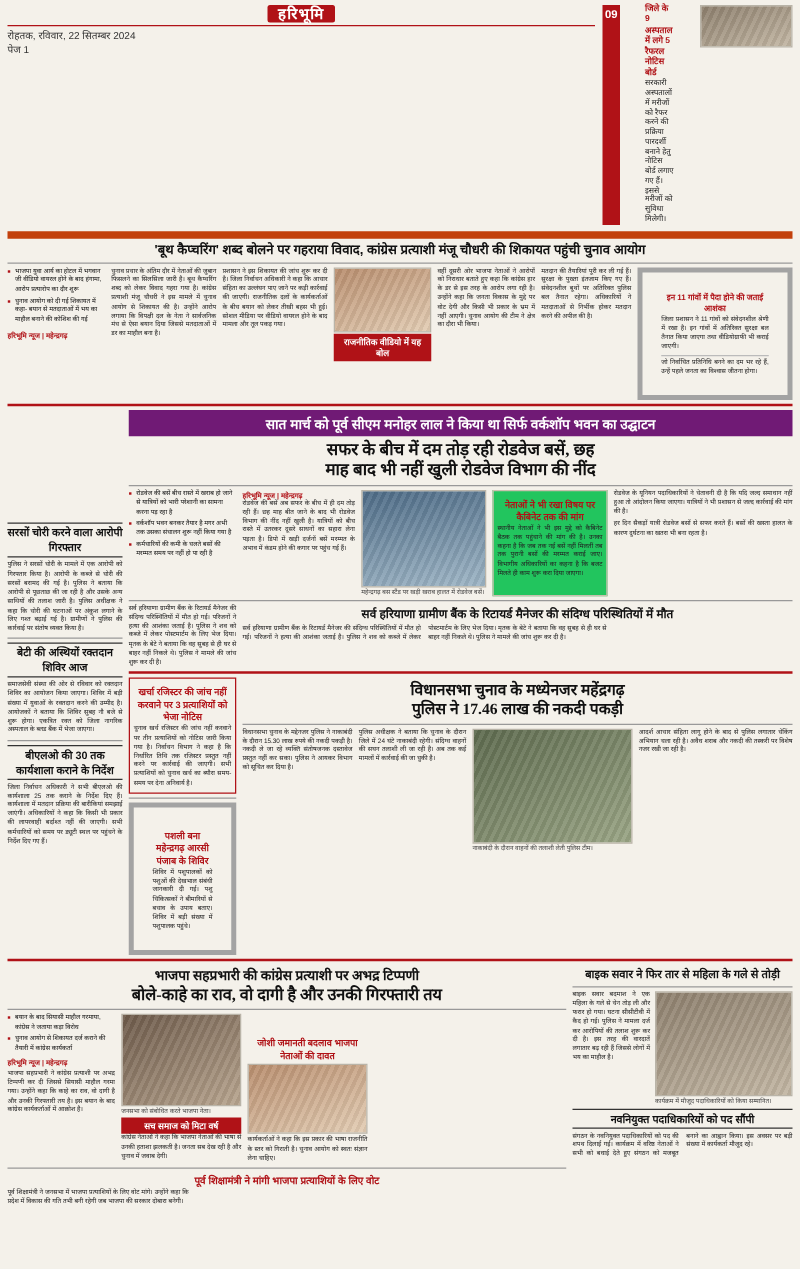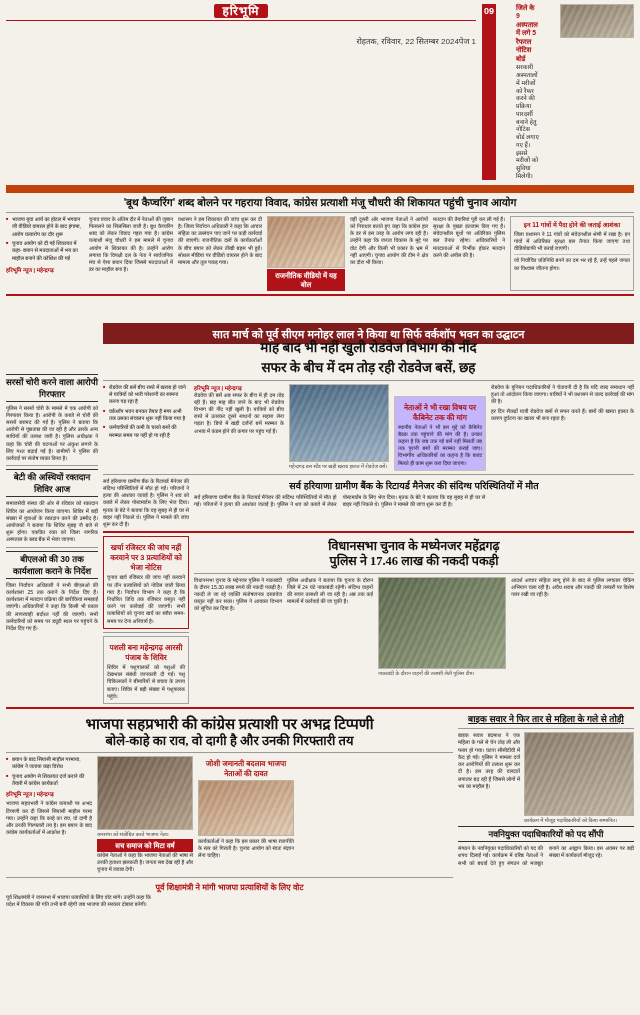--- a/index.html
+++ b/index.html
@@ -7,58 +7,58 @@
   body {
     width: 640px; height: 1015px;
     background: #f2efe9;
     font-family: "Liberation Sans", sans-serif;
     color: #111;
     overflow: hidden;
   }
   .page { width:640px; height:1015px; position:relative; background:#f4f1ea; padding:4px 6px; }
 
   
-  .masthead { display:flex; align-items:flex-start; border-bottom:8px solid #c2410c; padding-bottom:2px; }
+  .masthead { display:flex; align-items:flex-start; border-bottom:6px solid #c2410c; padding-bottom:2px; }
   .mast-left { flex:0 0 470px; }
   .hb-tag { text-align:center; font-weight:bold; font-size:13px; color:#b01217; letter-spacing:1px; line-height:1; }
   .hb-tag .hb-box { display:inline-block; background:#b01217; color:#fff; padding:1px 8px; border-radius:2px; font-size:12px; }
   .mast-title { font-size:44px; line-height:1.05; font-weight:bold; color:#b01217; text-align:center; letter-spacing:-1px; font-family:"Liberation Serif", serif; }
-  .mast-sub { display:flex; justify-content:flex-end; font-size:8px; color:#333; border-top:1px solid #b01217; margin-top:2px; padding-top:14px;}
+  .mast-sub { display:flex; justify-content:space-between; font-size:8px; color:#333; border-top:1px solid #b01217; margin-top:2px; padding-top:1px;flex-direction:column;}
   .mast-right { flex:1; padding-left:6px; }
   .promo { display:flex; gap:20px; margin-bottom:3px; align-items:stretch; }
   .promo-num { background:#b01217; color:#fff; font-size:9px; font-weight:bold; width:14px; display:flex; align-items:flex-start; justify-content:center; padding-top:2px;}
   .promo-txt { flex:1; font-size:6.2px; line-height:1.25; color:#222; }
   .promo-txt b { color:#b01217; font-size:6.8px; display:block; }
   .promo-img { width:74px; height:34px; flex:0 0 74px; border:1px solid #ccc; overflow:hidden; }
 
   
   .rule { height:1px; background:#999; margin:3px 0; }
   .thickrule { height:2px; background:#b01217; margin:3px 0; }
-  .hl-black { background:#7f1d1d; color:#fff; font-weight:bold; text-align:center; font-size:11px; padding:3px 2px;margin-top:24px; }
+  .hl-black { background:#701a75; color:#fff; font-weight:bold; text-align:center; font-size:11px; padding:3px 2px; }
   h2.lead { font-size:13.5px; font-weight:bold; line-height:1.25; text-align:center; margin:3px 0; font-family:"Liberation Serif", serif;}
   h3.sub { font-size:10px; font-weight:bold; line-height:1.25; margin:2px 0; }
   .body { font-size:5.1px; line-height:1.42; text-align:justify; color:#222; }
   .byline { font-size:5.6px; font-weight:bold; color:#b01217; }
   .cap { font-size:5px; color:#444; line-height:1.2; margin-top:1px; }
   .cols2 { column-count:2; column-gap:6px; }
   .cols3 { column-count:3; column-gap:6px; }
 
   
   .ph { background:linear-gradient(160deg,#7a8a6a,#aebda0); border:1px solid #b9b4a8; position:relative; overflow:hidden; }
   .ph.people { background:linear-gradient(160deg,#8d7f6d,#c3b7a4); }
   .ph.bus { background:linear-gradient(170deg,#4d6b86,#9fb6c6); }
   .ph.portrait { background:linear-gradient(160deg,#b98e6e,#e3cdb4); }
   .ph.police { background:linear-gradient(150deg,#5d6a4e,#9aa585); }
   .ph.stage { background:linear-gradient(150deg,#6d5a4a,#b8a58f); }
   .ph::after { content:""; position:absolute; inset:0;
      background:repeating-linear-gradient(115deg, rgba(255,255,255,.07) 0 3px, rgba(0,0,0,.05) 3px 6px); }
 
-  .boxed { border:1px solid #a3a3a3; padding:3px; }
+  .boxed { border:4px solid #a3a3a3; padding:15px; }
   .redbox { border:1px solid #b01217; padding:3px; }
-  .tintbox { background:#c4b5fd; border:1px solid #c9c0ae; padding:3px;margin-top:12px; }
+  .tintbox { background:#22c55e; border:1px solid #c9c0ae; padding:3px; }
 
   .bullets { font-size:5.1px; line-height:1.45; }
   .bullets div { margin-bottom:2px; padding-left:6px; position:relative; }
   .bullets div::before { content:"■"; position:absolute; left:0; top:0; color:#b01217; font-size:4px; }
 
   .secthead { font-size:8.6px; font-weight:bold; text-align:center; border-top:1px solid #333; border-bottom:1px solid #333; padding:1px 0; margin:3px 0; }
   .subhead-red { color:#b01217; font-weight:bold; font-size:7.4px; text-align:center; margin:2px 0; }
   .small-red-head { background:#b01217; color:#fff; font-size:7px; font-weight:bold; text-align:center; padding:2px; }
 
   
@@ -141,22 +141,22 @@
       <div>
         <div class="secthead">बीएलओ की 30 तक कार्यशाला कराने के निर्देश</div>
         <div class="body">जिला निर्वाचन अधिकारी ने सभी बीएलओ की कार्यशाला 25 तक कराने के निर्देश दिए हैं। कार्यशाला में मतदान प्रक्रिया की बारीकियां समझाई जाएंगी। अधिकारियों ने कहा कि किसी भी प्रकार की लापरवाही बर्दाश्त नहीं की जाएगी। सभी कर्मचारियों को समय पर ड्यूटी स्थल पर पहुंचने के निर्देश दिए गए हैं।</div>
       </div>
     </div>
 
     <div class="col-mid">
 
       <div>
         <div class="hl-black">सात मार्च को पूर्व सीएम मनोहर लाल ने किया था सिर्फ वर्कशॉप भवन का उद्घाटन</div>
+        <h2 class="lead">सफर के बीच में दम तोड़ रही रोडवेज बसें, छह</h2>
         <h2 class="lead" style="margin-top:-4px;">माह बाद भी नहीं खुली रोडवेज विभाग की नींद</h2>
-        <h2 class="lead">सफर के बीच में दम तोड़ रही रोडवेज बसें, छह</h2>
         <div class="rule"></div>
 
         <div style="display:flex;gap:5px;">
           <div style="width:86px;flex:0 0 86px;">
             <div class="bullets">
               <div>रोडवेज की बसें बीच रास्ते में खराब हो जाने से यात्रियों को भारी परेशानी का सामना करना पड़ रहा है</div>
               <div>वर्कशॉप भवन बनकर तैयार है मगर अभी तक उसका संचालन शुरू नहीं किया गया है</div>
               <div>कर्मचारियों की कमी के चलते बसों की मरम्मत समय पर नहीं हो पा रही है</div>
             </div>
           </div>
@@ -220,53 +220,53 @@
         </div>
       </div>
 
     </div>
   </div>
 
   <div class="thickrule"></div>
 
   <div style="display:flex;gap:5px;">
     <div style="flex:1;">
-      <h2 class="lead" style="font-size:15px;">भाजपा सहप्रभारी की कांग्रेस प्रत्याशी पर अभद्र टिप्पणी</h2>
+      <h2 class="lead" style="font-size:11px;">भाजपा सहप्रभारी की कांग्रेस प्रत्याशी पर अभद्र टिप्पणी</h2>
       <h2 class="lead" style="font-size:13px;margin-top:-4px;">बोले-काहे का राव, वो दागी है और उनकी गिरफ्तारी तय</h2>
       <div class="rule"></div>
       <div style="display:flex;gap:5px;">
         <div style="width:86px;flex:0 0 86px;">
           <div class="bullets">
             <div>बयान के बाद सियासी माहौल गरमाया, कांग्रेस ने जताया कड़ा विरोध</div>
             <div>चुनाव आयोग से शिकायत दर्ज कराने की तैयारी में कांग्रेस कार्यकर्ता</div>
           </div>
           <div class="byline" style="margin-top:3px;">हरिभूमि न्यूज | महेन्द्रगढ़</div>
           <div class="body" style="margin-top:2px;">भाजपा सहप्रभारी ने कांग्रेस प्रत्याशी पर अभद्र टिप्पणी कर दी जिससे सियासी माहौल गरमा गया। उन्होंने कहा कि काहे का राव, वो दागी है और उनकी गिरफ्तारी तय है। इस बयान के बाद कांग्रेस कार्यकर्ताओं में आक्रोश है।</div>
         </div>
         <div style="width:96px;flex:0 0 96px;">
           <div class="ph stage" style="height:74px;"></div>
           <div class="cap">जनसभा को संबोधित करते भाजपा नेता।</div>
           <div class="small-red-head" style="margin-top:2px;">सच समाज को मिटा वर्ष</div>
           <div class="body">कांग्रेस नेताओं ने कहा कि भाजपा नेताओं की भाषा से उनकी हताशा झलकती है। जनता सब देख रही है और चुनाव में जवाब देगी।</div>
         </div>
-        <div style="width:96px;flex:0 0 96px;">
+        <div style="width:96px;flex:0 0 96px;margin-top:16px;">
           <div class="subhead-red">जोशी जमानती बदलाव भाजपा नेताओं की दावत</div>
           <div class="ph portrait" style="height:56px;"></div>
           <div class="body" style="margin-top:2px;">कार्यकर्ताओं ने कहा कि इस प्रकार की भाषा राजनीति के स्तर को गिराती है। चुनाव आयोग को स्वतः संज्ञान लेना चाहिए।</div>
         </div>
       </div>
       <div class="rule"></div>
       <div>
         <div class="subhead-red" style="font-size:8px;">पूर्व शिक्षामंत्री ने मांगी भाजपा प्रत्याशियों के लिए वोट</div>
         <div class="cols3 body">पूर्व शिक्षामंत्री ने जनसभा में भाजपा प्रत्याशियों के लिए वोट मांगे। उन्होंने कहा कि प्रदेश में विकास की गति तभी बनी रहेगी जब भाजपा की सरकार दोबारा बनेगी।</div>
       </div>
     </div>
 
     <div style="width:176px;flex:0 0 176px;">
-      <h3 class="sub" style="text-align:center;font-size:9px;text-decoration:underline;">बाइक सवार ने फिर तार से महिला के गले से तोड़ी</h3>
+      <h3 class="sub" style="text-align:center;font-size:9px;">बाइक सवार ने फिर तार से महिला के गले से तोड़ी</h3>
       <div class="rule"></div>
       <div style="display:flex;gap:4px;">
         <div style="width:62px;flex:0 0 62px;" class="body">बाइक सवार बदमाश ने एक महिला के गले से चेन तोड़ ली और फरार हो गया। घटना सीसीटीवी में कैद हो गई। पुलिस ने मामला दर्ज कर आरोपियों की तलाश शुरू कर दी है। इस तरह की वारदातें लगातार बढ़ रही हैं जिससे लोगों में भय का माहौल है।</div>
         <div style="flex:1;">
           <div class="ph people" style="height:84px;"></div>
           <div class="cap">कार्यक्रम में मौजूद पदाधिकारियों को किया सम्मानित।</div>
         </div>
       </div>
       <div class="secthead" style="margin-top:3px;">नवनियुक्त पदाधिकारियों को पद सौंपी</div>
       <div class="cols2 body">संगठन के नवनियुक्त पदाधिकारियों को पद की शपथ दिलाई गई। कार्यक्रम में वरिष्ठ नेताओं ने सभी को बधाई देते हुए संगठन को मजबूत बनाने का आह्वान किया। इस अवसर पर बड़ी संख्या में कार्यकर्ता मौजूद रहे।</div>

